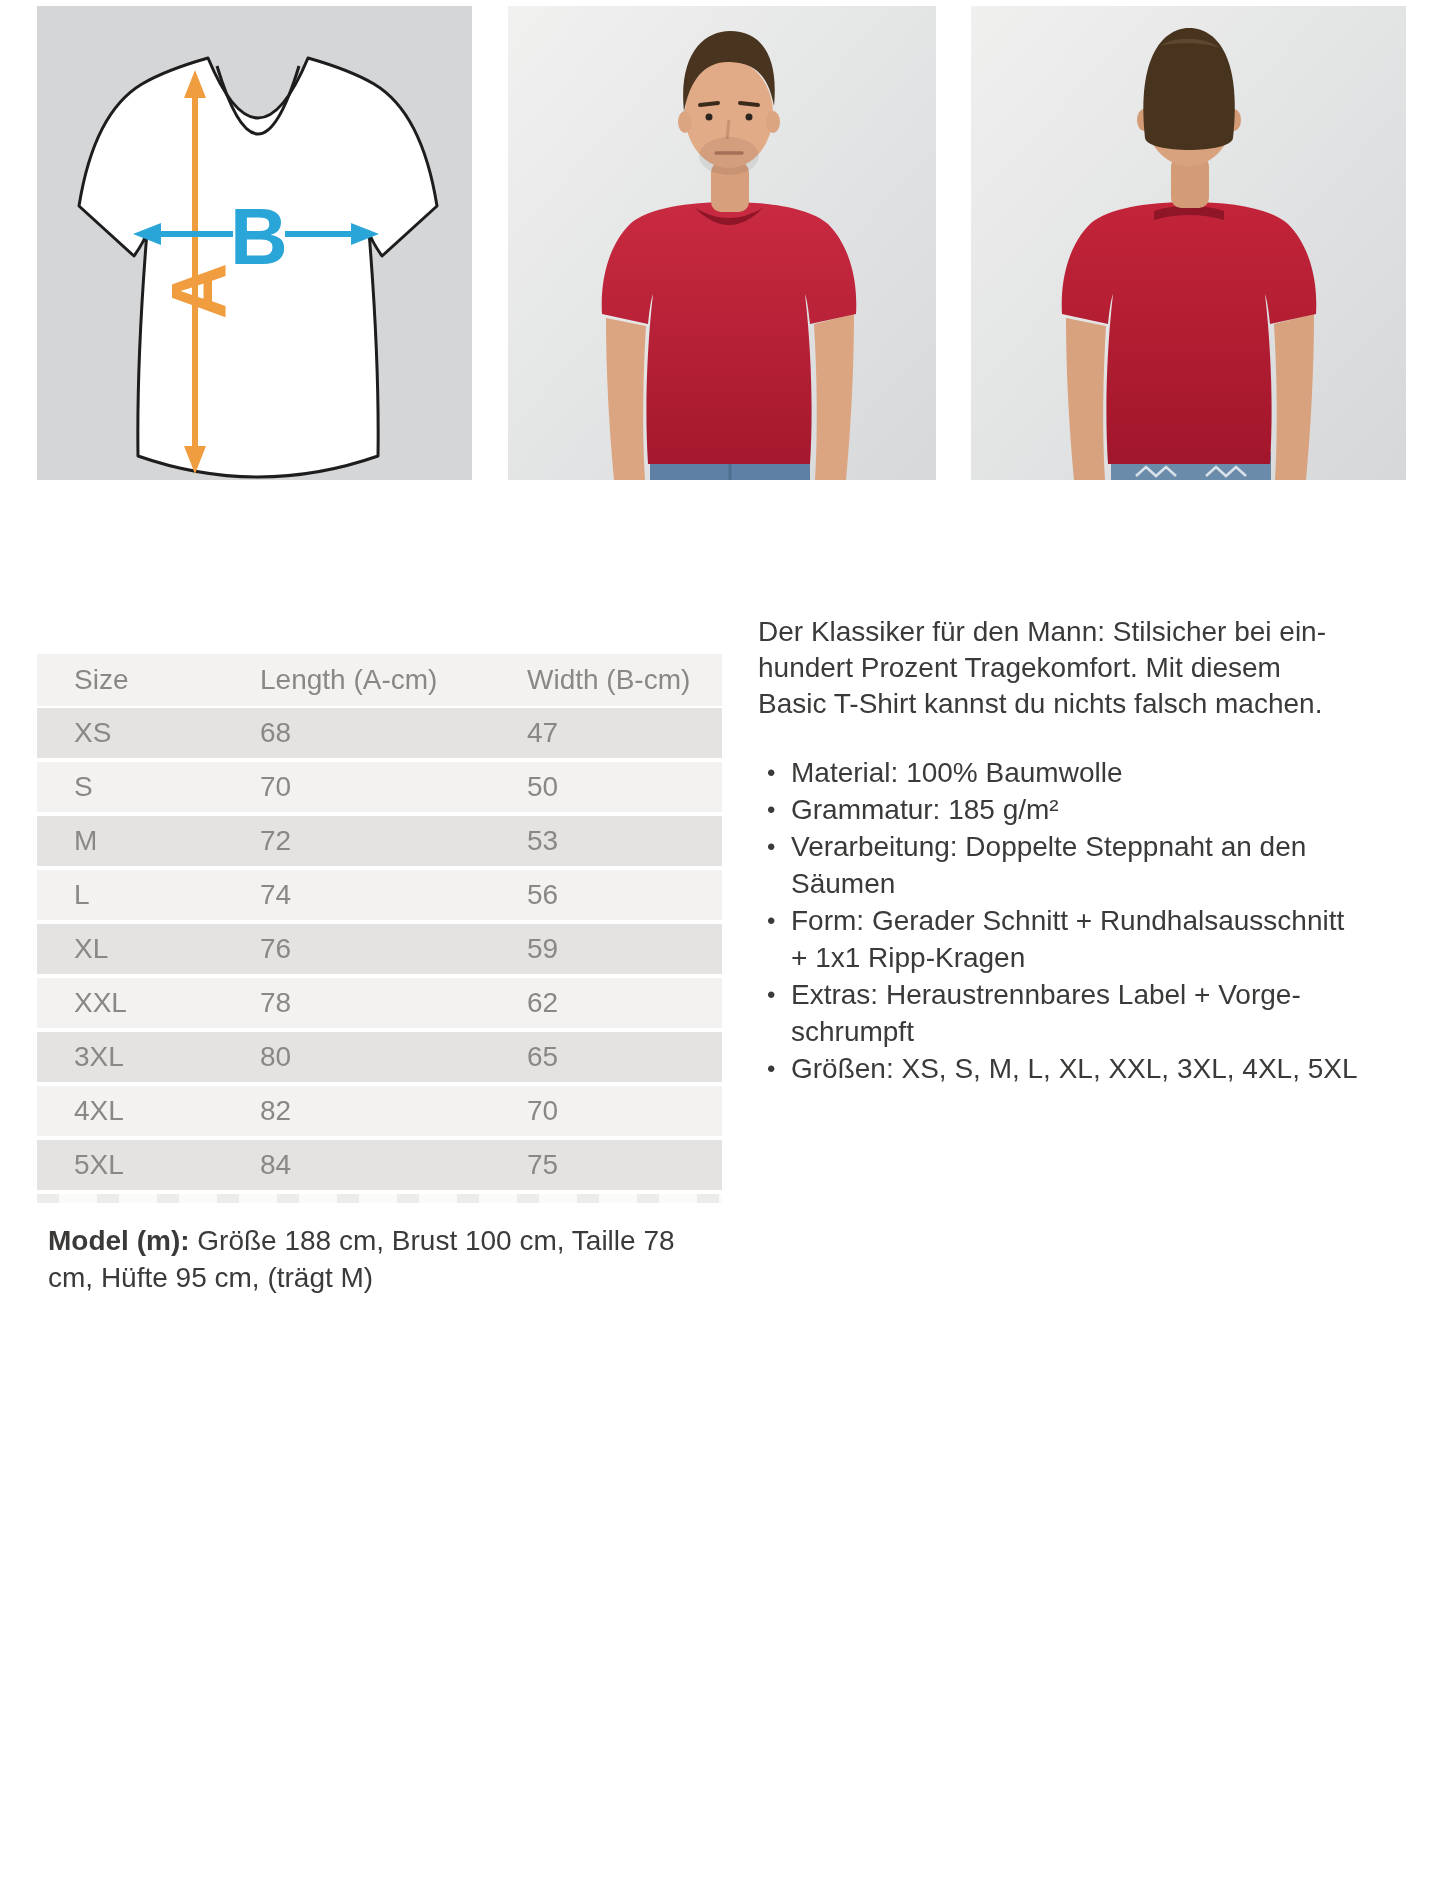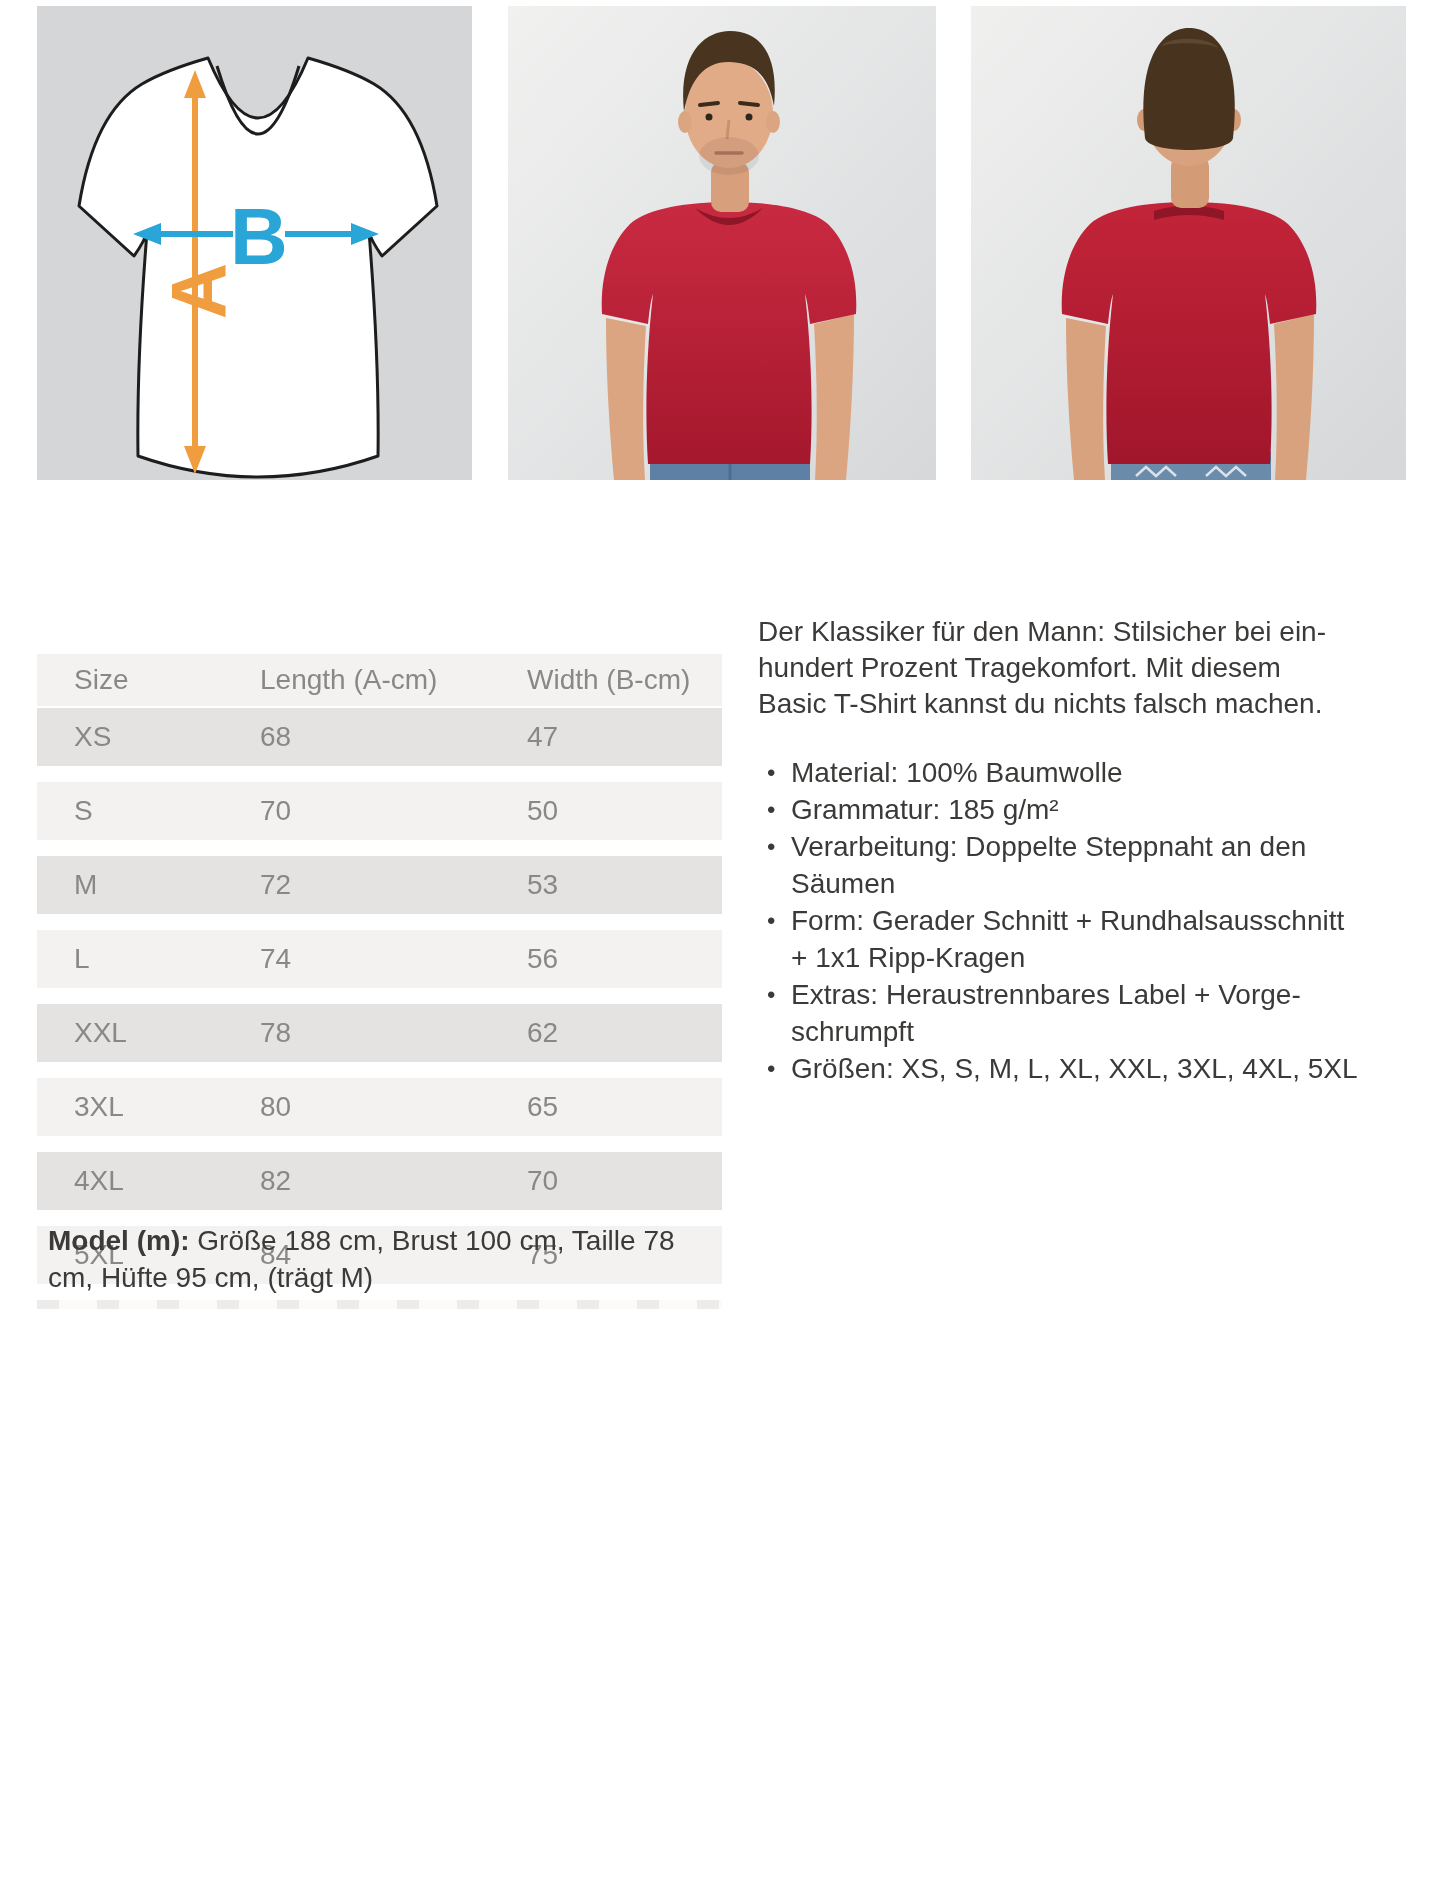--- a/index.html
+++ b/index.html
@@ -18,21 +18,21 @@
   }
   
   .panel{position:absolute;top:6px;height:474px;overflow:hidden;}
   .panel.diagram{left:37px;width:435px;background:#d5d6d8;}
   .panel.front{left:508px;width:428px;}
   .panel.back{left:971px;width:435px;}
   .panel svg{display:block;width:100%;height:100%;}
   
   .size-table{position:absolute;left:37px;top:654px;width:685px;font-size:28px;color:var(--table-text);}
   .t-header{display:flex;align-items:center;height:52px;background:var(--row-light);margin-bottom:2px;}
-  .t-row{display:flex;align-items:center;height:58px;margin-bottom:16px;}
+  .t-row{display:flex;align-items:center;height:50px;margin-bottom:4px;}
   .t-body .t-row:nth-child(odd){background:var(--row-dark);}
   .t-body .t-row:nth-child(even){background:var(--row-light);}
   .c1{width:186px;padding-left:37px;}
   .c2{width:267px;}
   .c3{flex:1;}
   .t-partial{height:9px;width:685px;opacity:.5;
     background:repeating-linear-gradient(90deg,#d9d8d6 0 22px,#f7f6f4 22px 60px);}
   
   .notes{position:absolute;left:48px;top:1222px;width:648px;font-size:28px;line-height:37px;color:var(--body-text);}
   .notes .tol{white-space:nowrap;}
@@ -215,20 +215,25 @@
         <div class="c1">M</div>
         <div class="c2">72</div>
         <div class="c3">53</div>
       </div>
         <div class="t-row">
         <div class="c1">L</div>
         <div class="c2">74</div>
         <div class="c3">56</div>
       </div>
         <div class="t-row">
+        <div class="c1">XL</div>
+        <div class="c2">76</div>
+        <div class="c3">59</div>
+      </div>
+        <div class="t-row">
         <div class="c1">XXL</div>
         <div class="c2">78</div>
         <div class="c3">62</div>
       </div>
         <div class="t-row">
         <div class="c1">3XL</div>
         <div class="c2">80</div>
         <div class="c3">65</div>
       </div>
         <div class="t-row">

